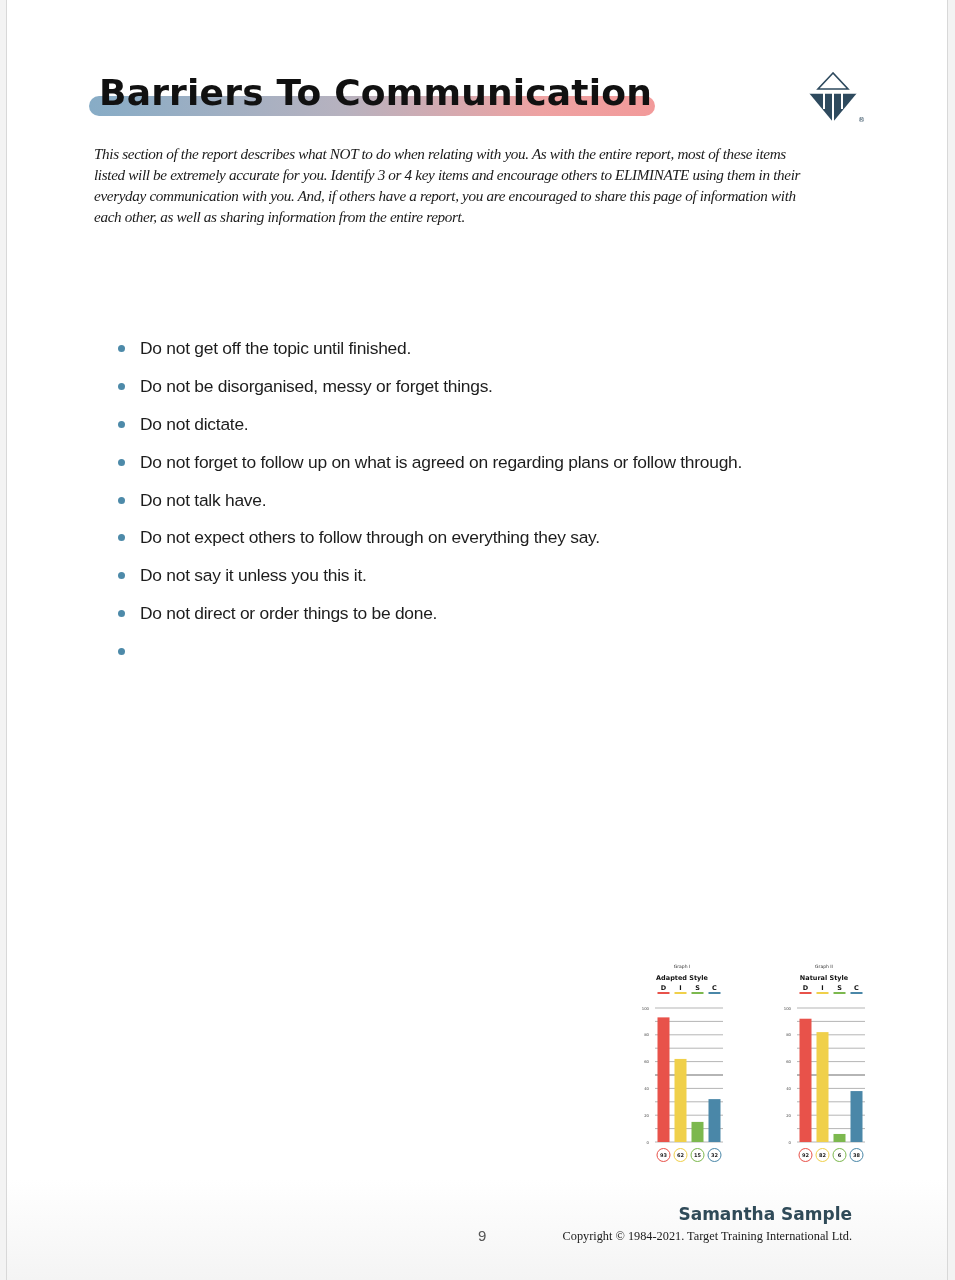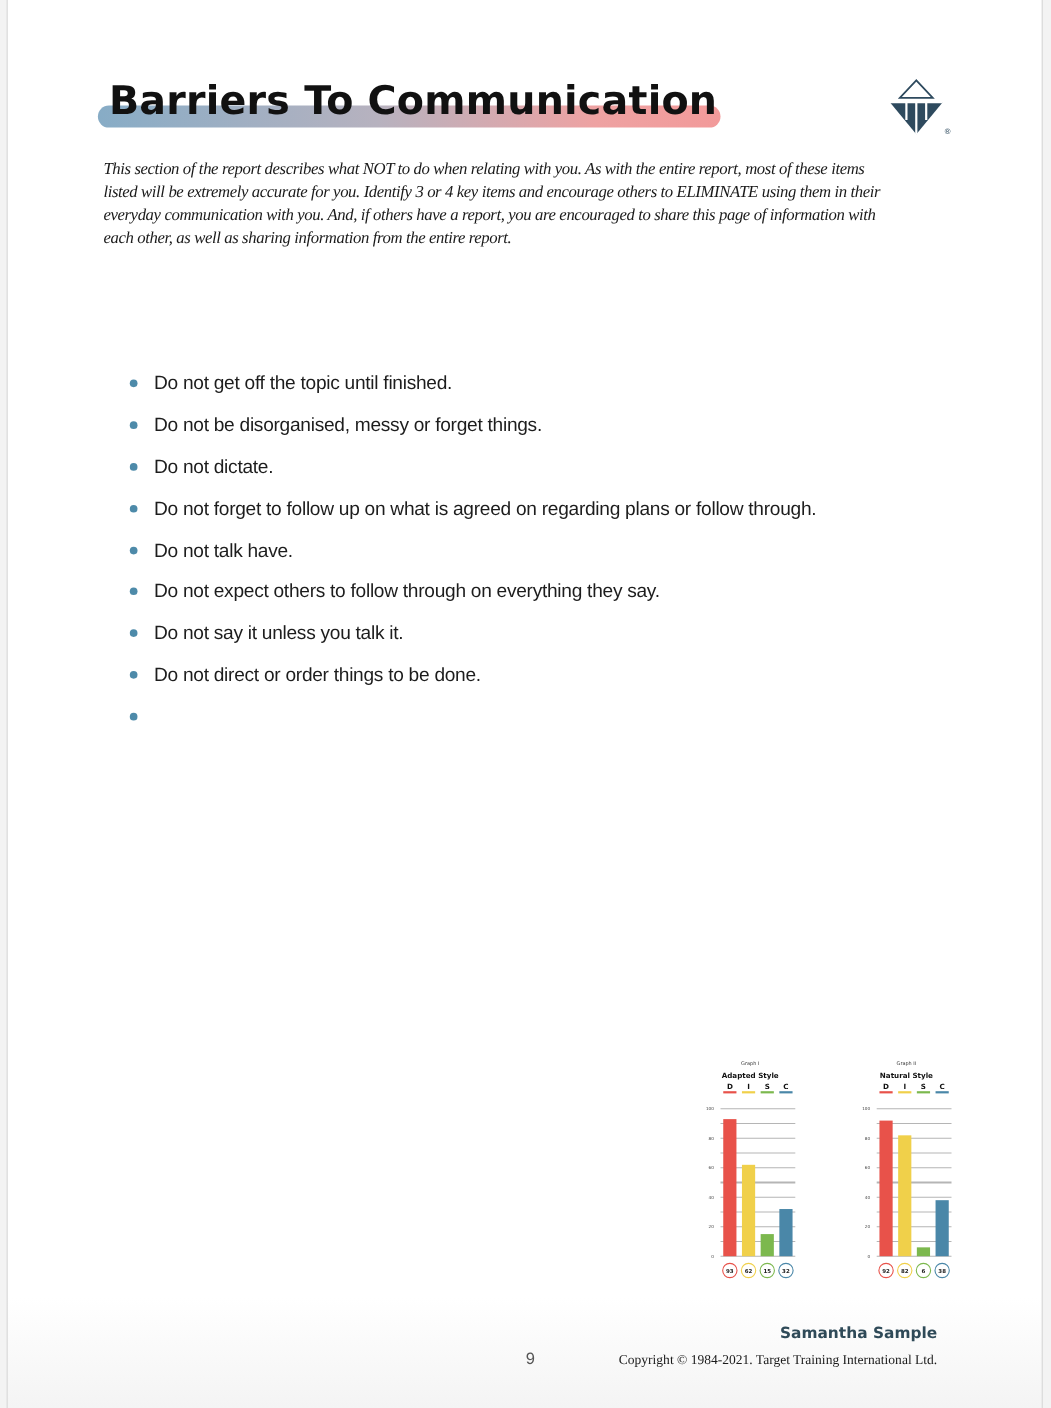--- a/index.html
+++ b/index.html
@@ -39,21 +39,21 @@
     line-height: 26px; letter-spacing: -0.25px; white-space: nowrap;
   }
   .bullet {
     position: absolute; left: 3px; top: 10px; width: 7px; height: 7px;
     border-radius: 50%; background: #4d8aa9;
   }
   .graph { position: absolute; top: 960px; width: 82px; height: 210px; }
   .graph svg { overflow: visible; }
   .footer-name {
     position: absolute; right: 95px; top: 1204px;
-    font-family: "DejaVu Sans", sans-serif; font-weight: bold; font-size: 14px; color: #2f4a58; text-align: right;
+    font-family: "DejaVu Sans", sans-serif; font-weight: bold; font-size: 17px; color: #2f4a58; text-align: right;
   }
   .footer-page {
     position: absolute; left: 471px; top: 1227px;
     font-family: "Liberation Sans", sans-serif; font-size: 15px; color: #555;
   }
   .footer-copy {
     position: absolute; right: 95px; top: 1229px;
     font-family: Liberation Serif, serif; font-size: 12.3px; color: #1a1a1a;
   }
 </style>
@@ -81,21 +81,21 @@
 
   <p class="intro">This section of the report describes what NOT to do when relating with you.  As with the entire report, most of these items listed will be extremely accurate for you.  Identify 3 or 4 key items and encourage others to ELIMINATE using them in their everyday communication with you.  And, if others have a report, you are encouraged to share this page of information with each other, as well as sharing information from the entire report.</p>
 
   <ul class="list">
     <li><span class="bullet"></span><span>Do not get off the topic until finished.</span></li>
     <li><span class="bullet"></span><span>Do not be disorganised, messy or forget things.</span></li>
     <li><span class="bullet"></span><span>Do not dictate.</span></li>
     <li><span class="bullet"></span><span>Do not forget to follow up on what is agreed on regarding plans or follow through.</span></li>
     <li><span class="bullet"></span><span>Do not talk have.</span></li>
     <li><span class="bullet"></span><span>Do not expect others to follow through on everything they say.</span></li>
-    <li><span class="bullet"></span><span>Do not say it unless you talk it.</span></li>
+    <li><span class="bullet"></span><span>Do not say it unless you this it.</span></li>
     <li><span class="bullet"></span><span>Do not direct or order things to be done.</span></li>
     <li><span class="bullet"></span></li>
   </ul>
 
   <div class="graph" style="left:634px;">
     <svg width="82" height="210">
         <text x="41" y="8" font-size="4.5" text-anchor="middle" fill="#333" font-family="DejaVu Sans, sans-serif">Graph I</text>
         <text x="41" y="20" font-size="6.5" font-weight="bold" text-anchor="middle" fill="#111" font-family="DejaVu Sans, sans-serif">Adapted Style</text>
         <text x="22.5" y="30" font-size="6.5" font-weight="bold" text-anchor="middle" fill="#111" font-family="DejaVu Sans, sans-serif">D</text>
         <rect x="16.5" y="32" width="12" height="2" fill="#e8524a"></rect>

